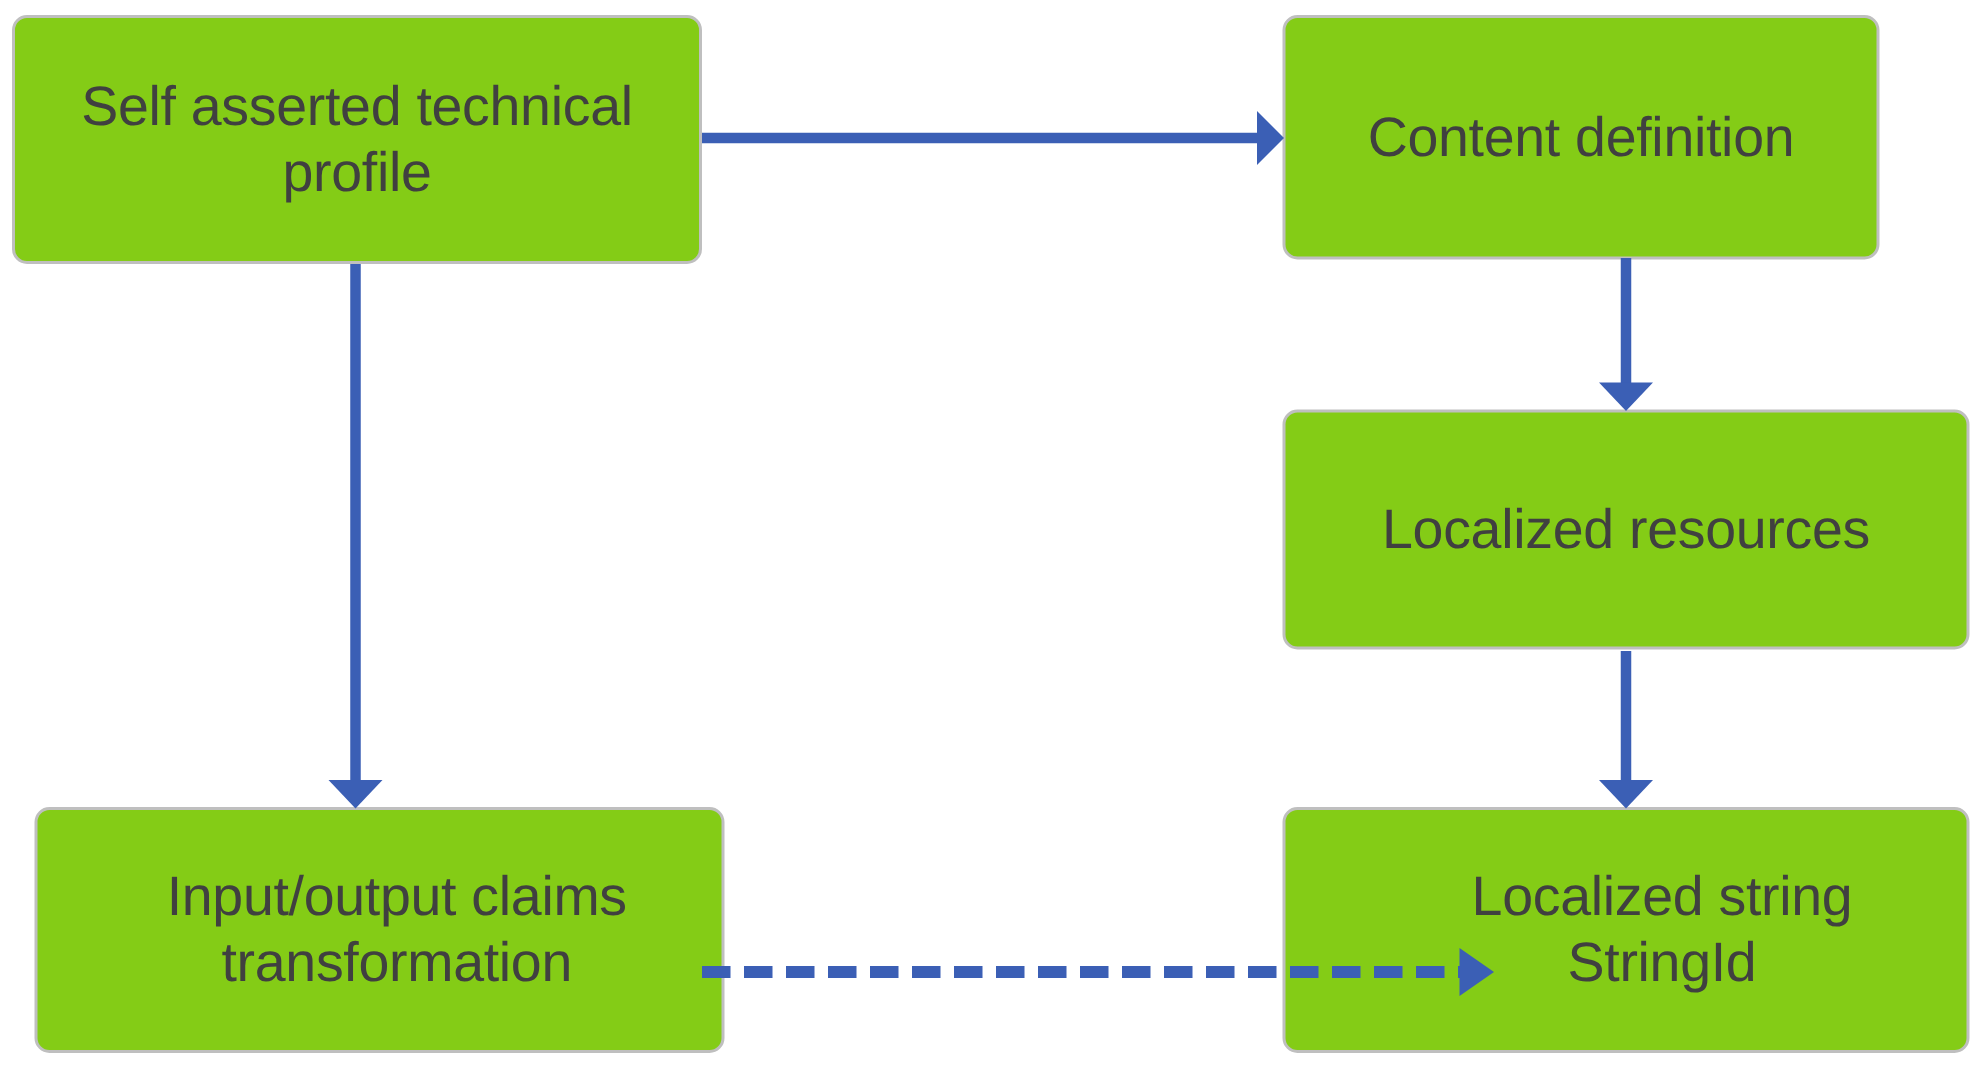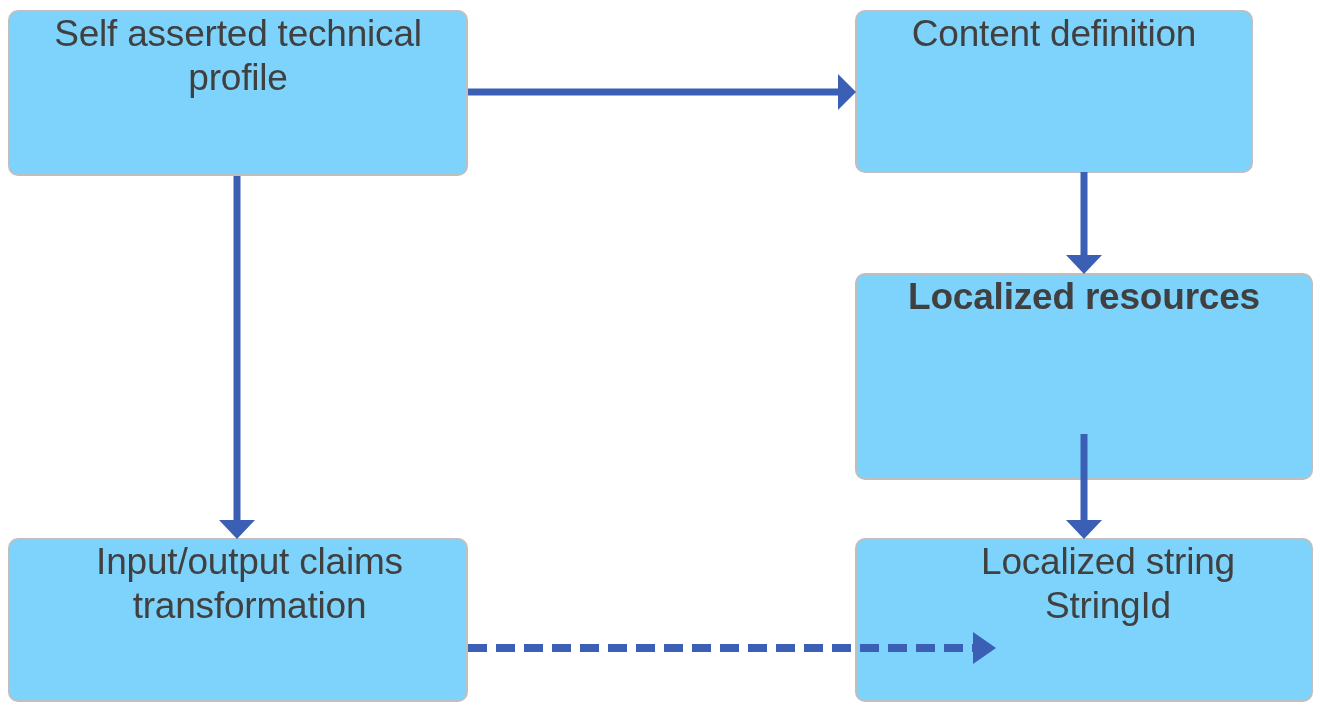--- a/index.html
+++ b/index.html
@@ -12,42 +12,43 @@
   }
   #canvas {
     position: relative;
     width: 1320px;
     height: 716px;
     background: #ffffff;
     overflow: hidden;
   }
   .node {
     position: absolute;
-    background: #7dd3fc;
+    background: #84cc16;
     border: 2px solid #bfbfbf;
     border-radius: 10px;
     box-sizing: border-box;
     display: flex;
+    align-items: center;
     justify-content: center;
     text-align: center;
     color: #404040;
     font-size: 37px;
     line-height: 1.18;
     font-weight: 400;
     letter-spacing: -0.2px;
   }
   .node .label {
     padding: 0 14px;
     white-space: pre-line;
   }
   
   #node-self-asserted-technical-profile { left: 8px;  top: 10px;  width: 460px; height: 166px; }
   #node-content-definition            { left: 855px; top: 10px;  width: 398px; height: 163px; }
-  #node-localized-resources           { left: 855px; top: 273px; width: 458px; height: 207px; font-weight: bold; }
-  #node-input-output-claims-transformation { left: 8px; top: 538px; width: 460px; height: 164px; padding-left: 23px; }
+  #node-localized-resources           { left: 855px; top: 273px; width: 458px; height: 160px; }
+  #node-input-output-claims-transformation { left: 23px; top: 538px; width: 460px; height: 164px; padding-left: 23px; }
   #node-localized-string              { left: 855px; top: 538px; width: 458px; height: 164px; }
 
   
   #node-localized-string .label {
     text-align: center;
     transform: translateX(24px);
   }
   #node-localized-string .strong-line {
     font-weight: normal;
     display: block;

